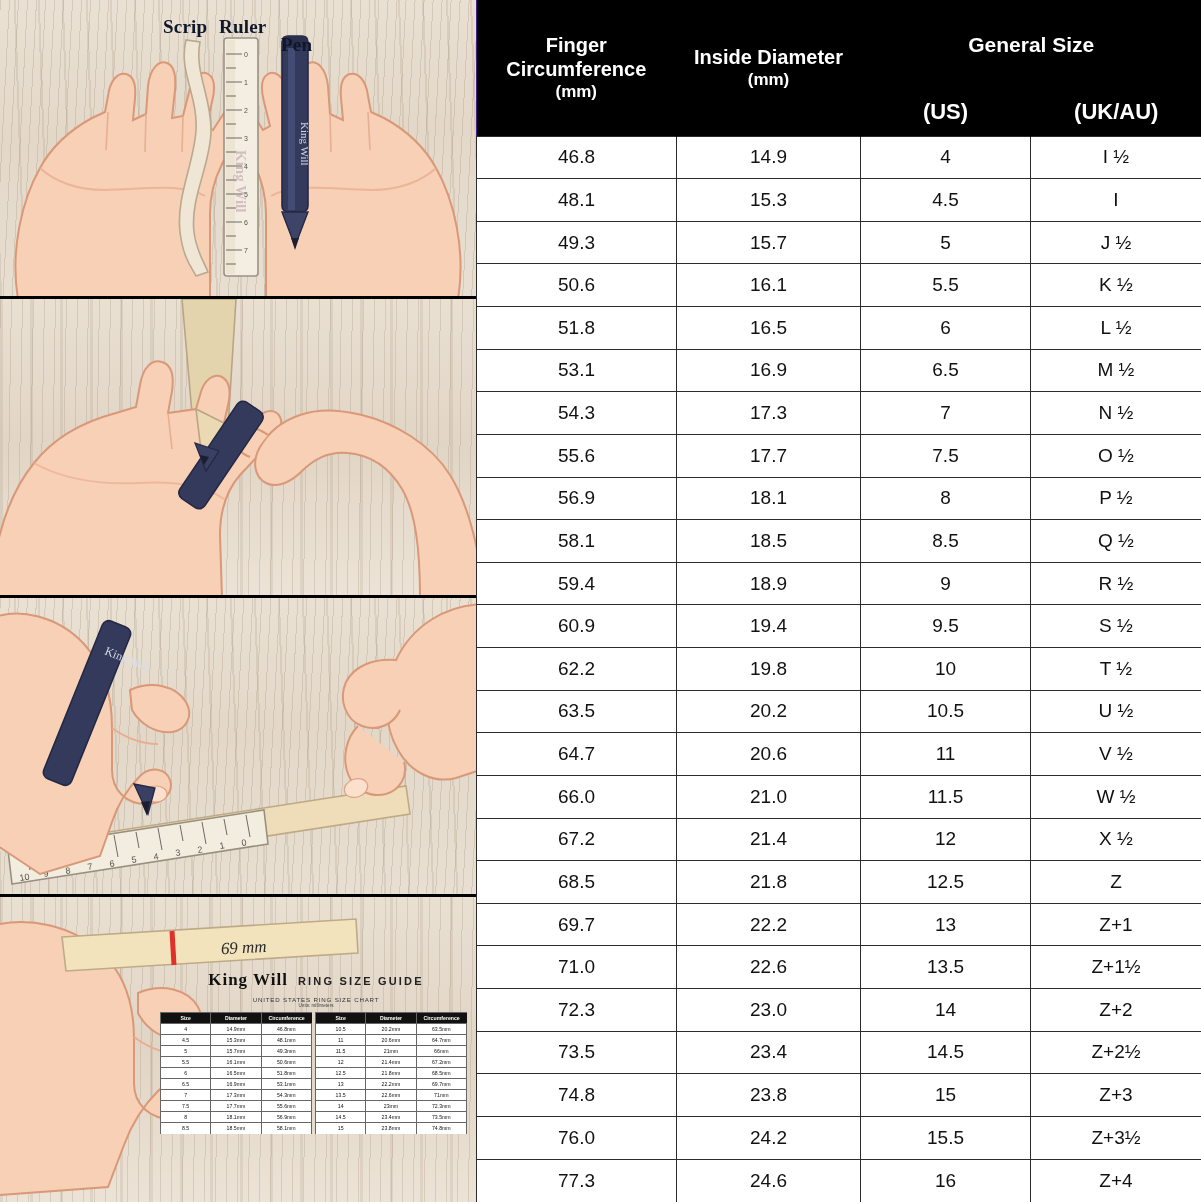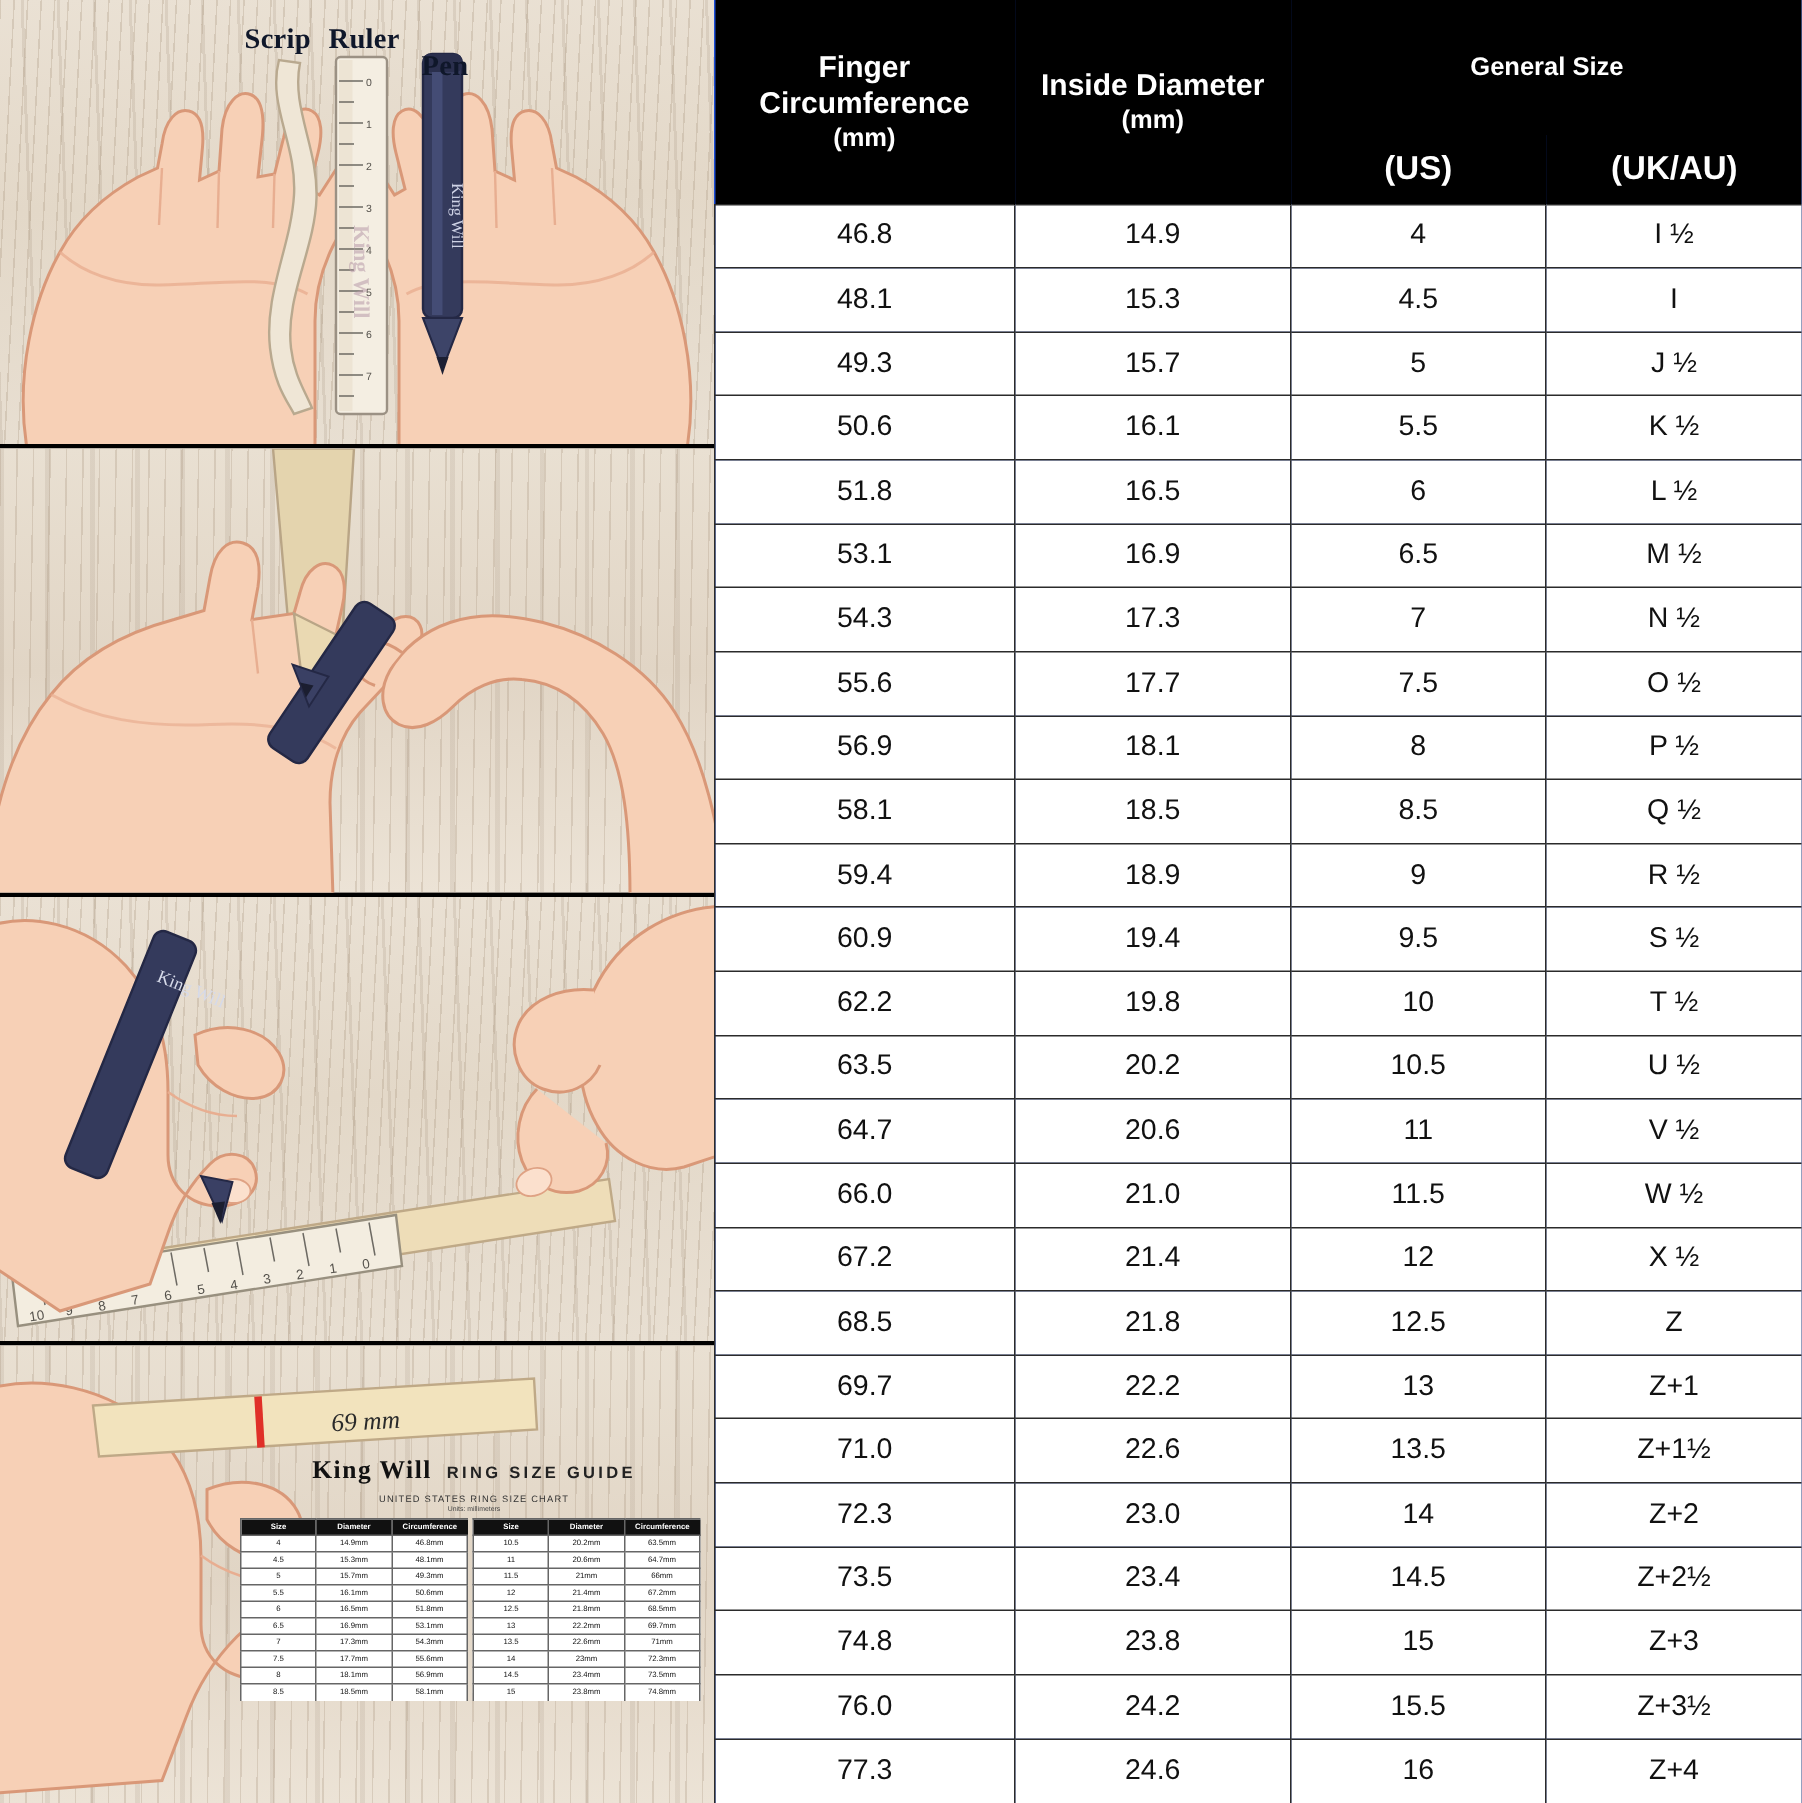--- a/index.html
+++ b/index.html
@@ -69,21 +69,21 @@
     font-size: 19px;
     font-weight: bold;
     color: #0f172a;
     letter-spacing: 0.2px;
   }
 
   
   .table-col {
     width: 725px;
     height: 1202px;
-    background: #1d4ed8;
+    background: #4c1d95;
   }
   table {
     width: 725px;
     height: 1202px;
     border-collapse: collapse;
     table-layout: fixed;
   }
   thead th {
     background: #000;
     color: #fff;
@@ -93,21 +93,21 @@
     vertical-align: middle;
     padding: 4px 2px;
     border-right: 1px solid #000;
     line-height: 1.22;
   }
   thead th:last-child { border-right: none; }
   thead tr.head-main th { height: 90px; }
   .hdr-sub { font-size: 17px; font-weight: bold; display: block; }
   .gs-top {
     height: 44px;
-    font-size: 17px;
+    font-size: 21px;
   }
   .gs-sub {
     height: 46px;
     font-size: 22px;
   }
   tbody td {
     text-align: center;
     vertical-align: middle;
     font-size: 19px;
     color: #111;

